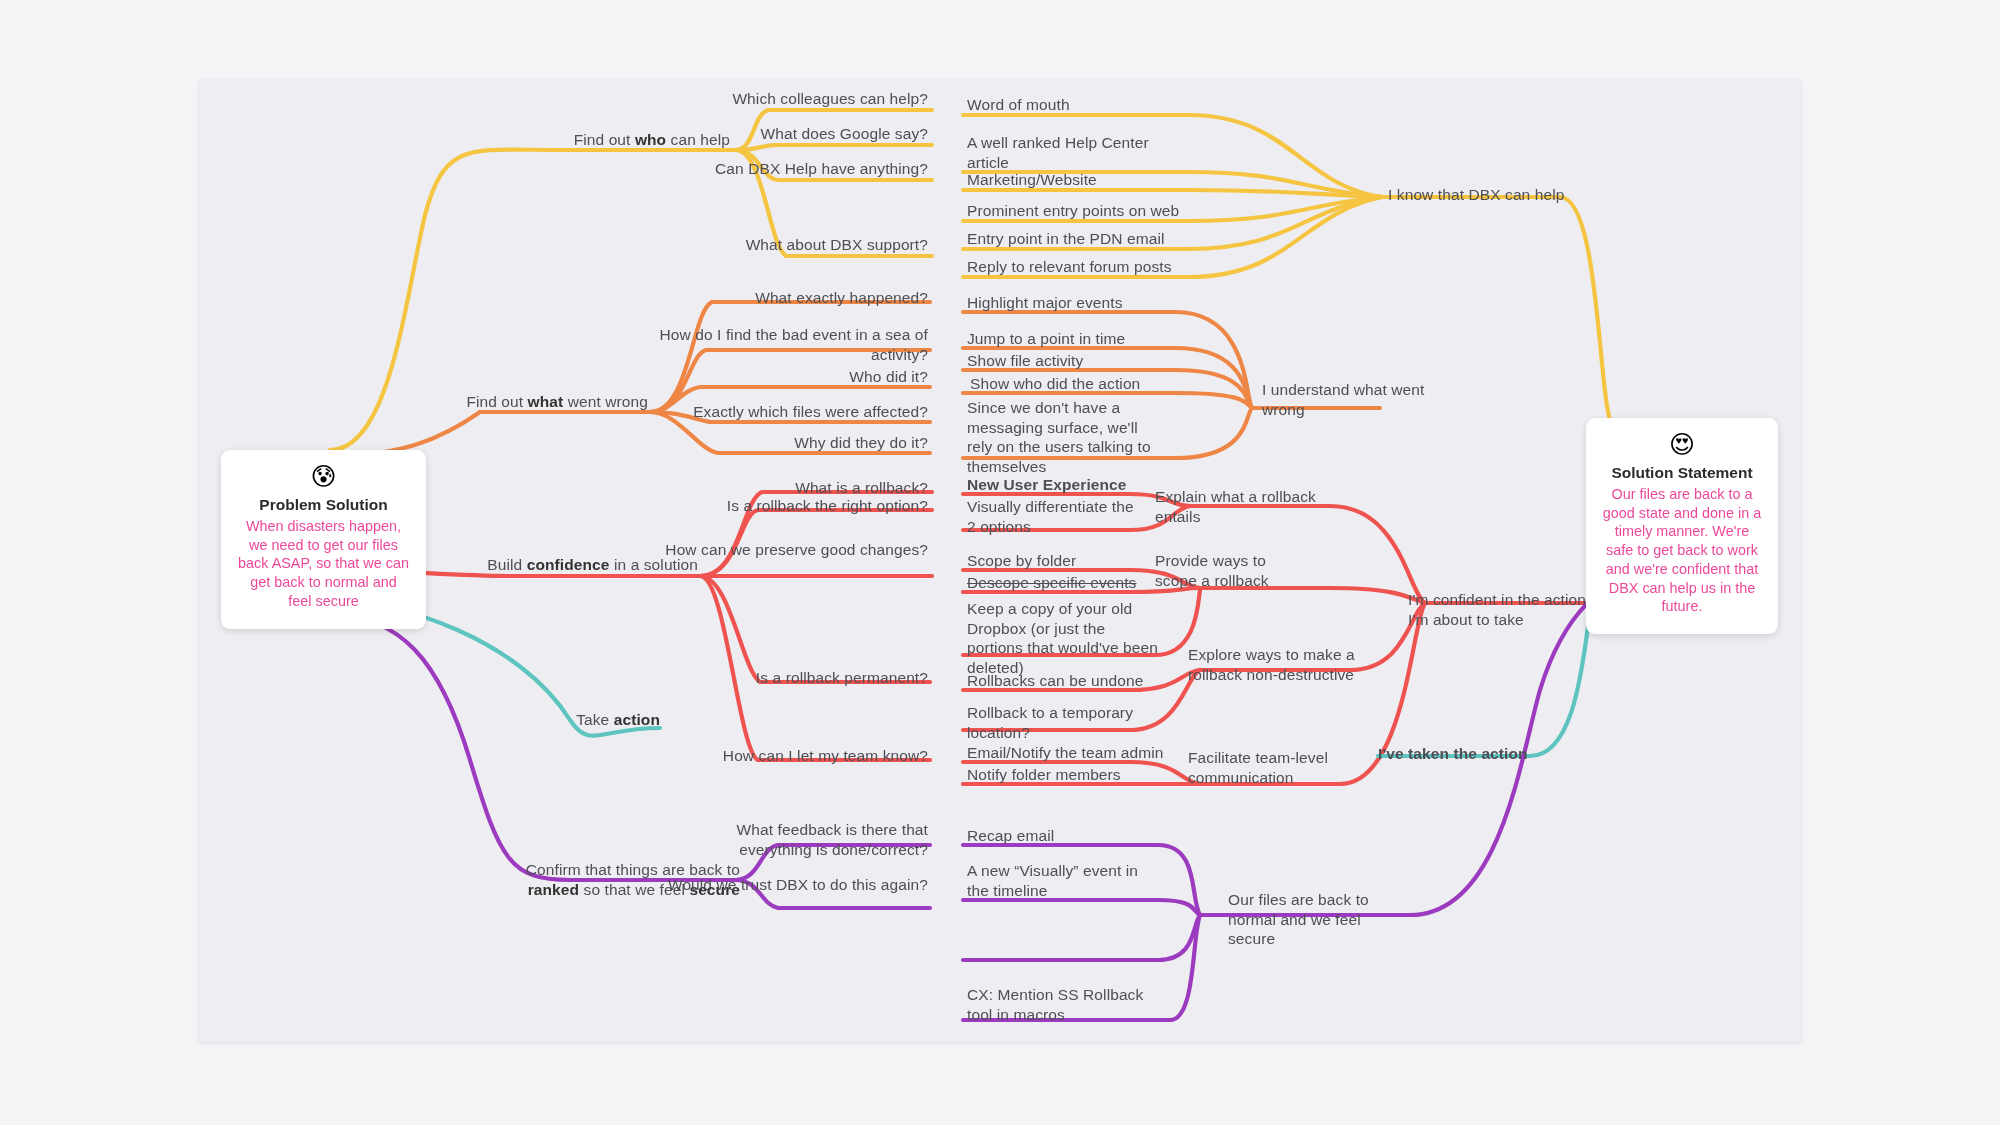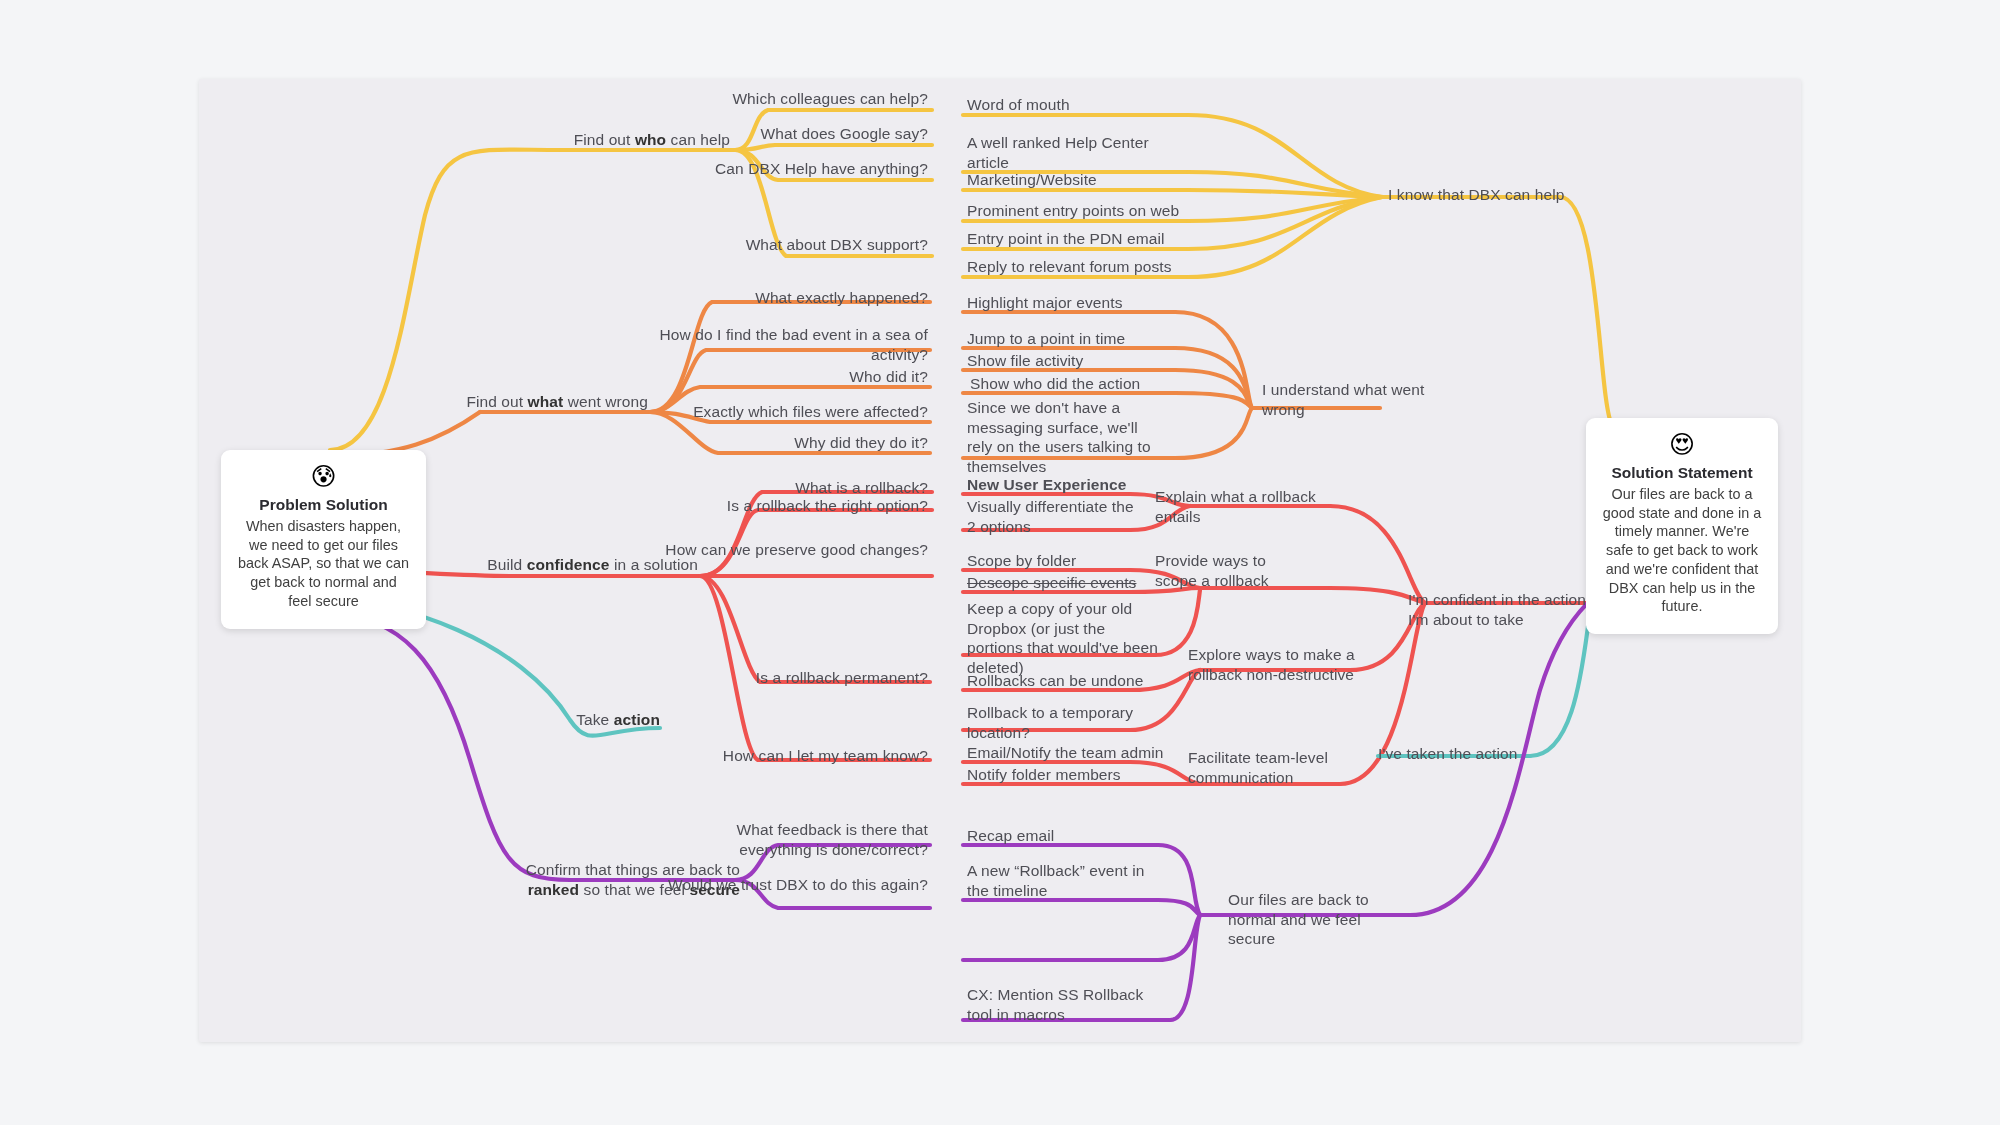--- a/index.html
+++ b/index.html
@@ -8,21 +8,21 @@
   #board{position:absolute;left:199px;top:79px;width:1602px;height:963px;background:#eeedf1;border-radius:2px;box-shadow:0 1px 4px rgba(0,0,0,.10);}
   #edges{position:absolute;left:0;top:0;width:2000px;height:1125px;pointer-events:none;}
   .node{position:absolute;color:#4e4e55;font-size:15.5px;line-height:1.26;letter-spacing:.1px;white-space:pre-line;}
   .node.r{text-align:right;}
   .node.l{text-align:left;}
   .node b{font-weight:700;color:#333;}
   .node.strike{text-decoration:line-through;}
   .card{position:absolute;background:#fff;border-radius:9px;box-shadow:0 2px 7px rgba(0,0,0,.13);text-align:center;padding:14px 16px 18px;box-sizing:border-box;}
   .card .emoji{font-size:25px;line-height:1;display:block;margin-bottom:7px;}
   .card .ttl{font-weight:700;font-size:15.5px;color:#2b2b30;margin-bottom:3px;}
-  .card .bdy{font-size:14.4px;line-height:1.3;color:#404040;}
+  .card .bdy{font-size:14.4px;line-height:1.3;color:#ec4899;}
 </style>
 </head>
 <body>
 
 <div id="stage">
   <div id="board"></div>
 
   <svg id="edges" viewBox="0 0 2000 1125">
     <g fill="none" stroke-linecap="round" stroke-width="4.2">
 
@@ -209,26 +209,26 @@
   <div class="node l" style="left:967px;top:765px;width:200px;">Notify folder members</div>
 
   <div class="node l" style="left:1155px;top:487px;width:210px;">Explain what a rollback entails</div>
   <div class="node l" style="left:1155px;top:551px;width:150px;">Provide ways to scope a rollback</div>
   <div class="node l" style="left:1188px;top:645px;width:180px;">Explore ways to make a rollback non-destructive</div>
   <div class="node l" style="left:1188px;top:748px;width:160px;">Facilitate team-level communication</div>
 
   <div class="node l" style="left:1408px;top:590px;width:180px;">I'm confident in the action I'm about to take</div>
 
   <div class="node r" style="left:470px;top:710px;width:190px;">Take <b>action</b></div>
-  <div class="node l" style="left:1378px;top:744px;width:180px;">I've taken the action</div>
+  <div class="node l" style="left:1378px;top:744px;width:180px;font-weight:bold;">I've taken the action</div>
 
   <div class="node r" style="left:470px;top:860px;width:270px;">Confirm that things are back to <b>ranked</b> so that we feel <b>secure</b></div>
 
   <div class="node r" style="left:660px;top:820px;width:268px;">What feedback is there that everything is done/correct?</div>
   <div class="node r" style="left:660px;top:875px;width:268px;">Would we trust DBX to do this again?</div>
 
   <div class="node l" style="left:967px;top:826px;width:200px;">Recap email</div>
-  <div class="node l" style="left:967px;top:861px;width:190px;">A new “Rollback” event in the timeline</div>
+  <div class="node l" style="left:967px;top:861px;width:190px;">A new “Visually” event in the timeline</div>
   <div class="node l" style="left:967px;top:985px;width:200px;">CX: Mention SS Rollback tool in macros</div>
 
   <div class="node l" style="left:1228px;top:890px;width:180px;">Our files are back to normal and we feel secure</div>
 
 </div>
 
 </body></html>

